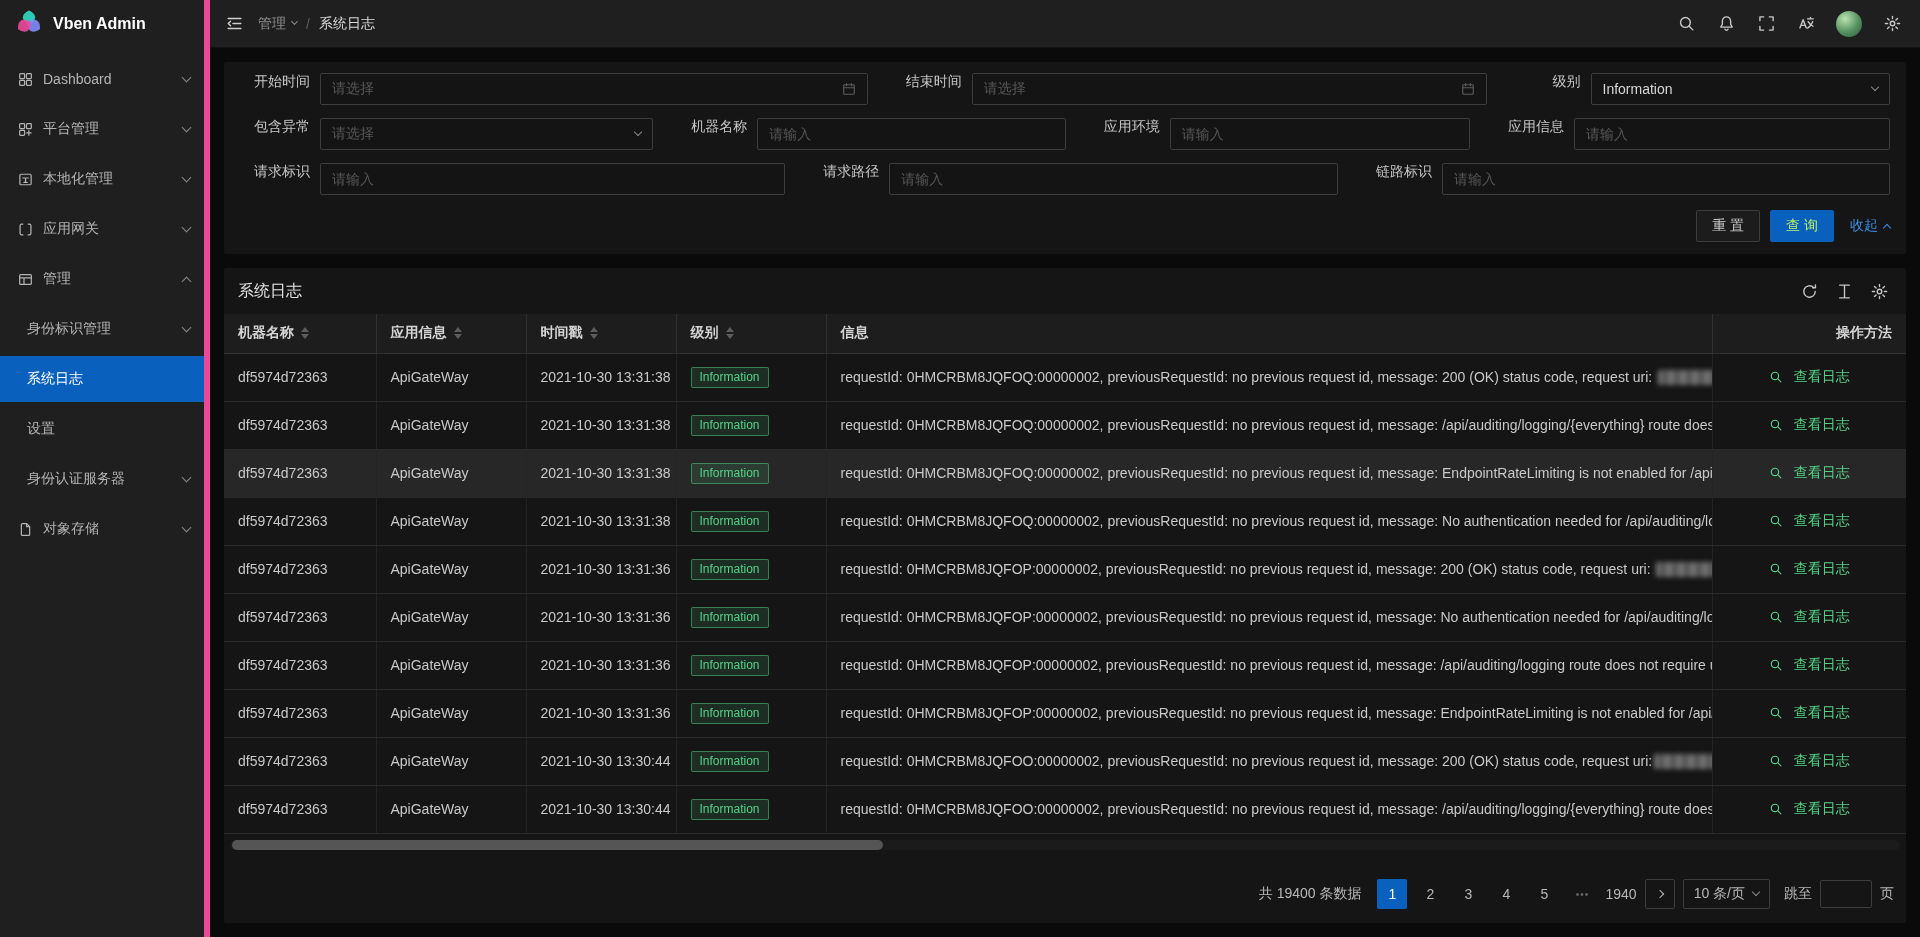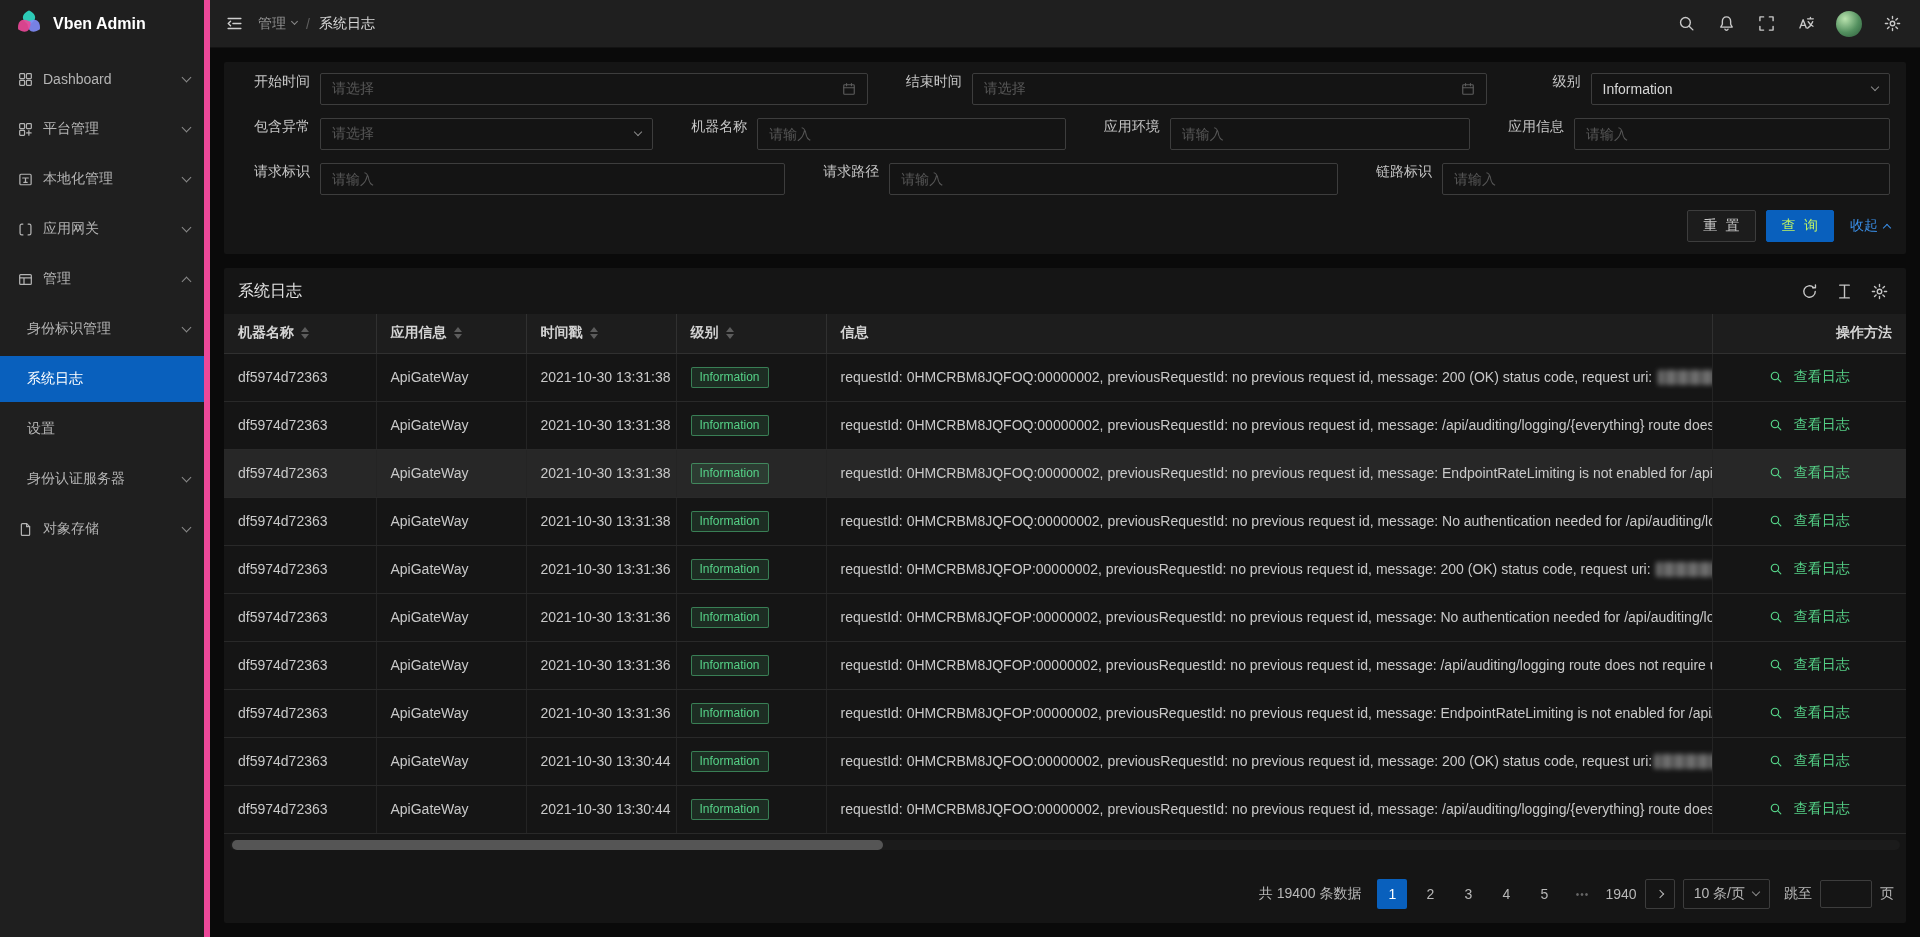--- a/index.html
+++ b/index.html
@@ -80,21 +80,21 @@
   .f-row3 .fi:nth-child(2){width:33.5%}
   .f-row3 .fi:nth-child(3){width:32%}
   .ctl{flex:1;min-width:0;height:32px;background:#141414;border:1px solid var(--border);border-radius:2px;color:#d2d2d2;font-size:14px;padding:0 11px;font-family:inherit;outline:none}
   input.ctl::placeholder{color:#575757}
   .ctl.box{display:flex;align-items:center;justify-content:space-between;cursor:pointer;gap:8px}
   .ph{color:#575757;overflow:hidden;white-space:nowrap}
   .val{color:#d6d6d6}
   .suffix-icon{display:inline-flex;color:#5c5c5c}
   .suffix-icon svg{width:14px;height:14px}
   .filter-actions{display:flex;justify-content:flex-end;align-items:center;gap:10px;padding-top:2px}
-  .btn{height:32px;padding:0 15px;border-radius:2px;font-size:14px;background:#1c1c1c;border:1px solid var(--border);color:#c9c9c9;cursor:pointer;font-family:Liberation Mono, monospace}
+  .btn{height:32px;padding:0 15px;border-radius:2px;font-size:14px;background:#1c1c1c;border:1px solid var(--border);color:#c9c9c9;cursor:pointer;font-family:Liberation Sans, sans-serif}
   .btn.primary{background:var(--primary);border-color:var(--primary);color:#bef264}
   .collapse-link{display:inline-flex;align-items:center;gap:6px;color:var(--link);cursor:pointer;margin-left:6px}
 
   
   .table-panel{flex:1;min-height:0;display:flex;flex-direction:column}
   .table-toolbar{display:flex;align-items:center;padding:13px 14px 12px}
   .table-title{font-size:16px;font-weight:500;color:#e2e2e2}
   .toolbar-icons{margin-left:auto;display:flex;align-items:center;gap:18px;color:#c6c6c6;padding-right:4px}
   .icn{display:inline-flex;cursor:pointer}
   .toolbar-icons .icn svg{width:17px;height:17px}

